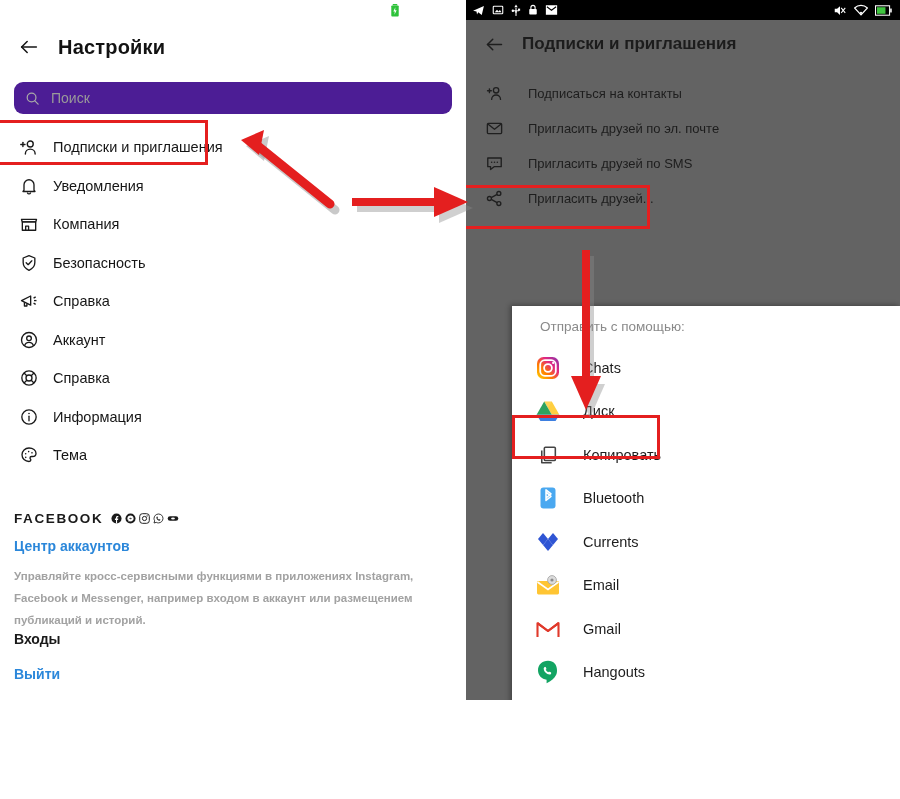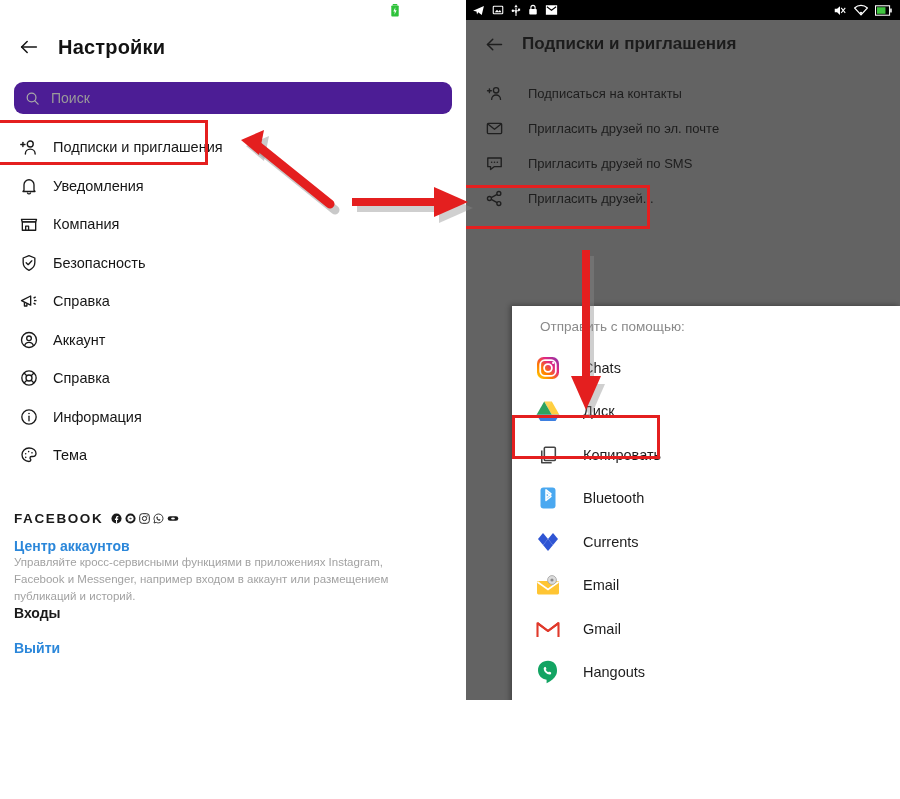--- a/index.html
+++ b/index.html
@@ -23,21 +23,21 @@
   .l-menu{position:absolute;left:0;top:128px;width:466px;}
   .l-item{height:38.5px;display:flex;align-items:center;padding-left:17px;box-sizing:border-box;}
   .l-item .ic{width:23px;height:23px;display:flex;align-items:center;justify-content:center;color:#1a1a1a;flex:0 0 23px;}
   .l-item .lb{margin-left:13px;font-size:14.5px;color:#161616;white-space:nowrap;}
 
   .fb-sec{position:absolute;left:14px;top:508px;width:438px;}
   .fb-head{display:flex;align-items:center;height:20px;}
   .fb-word{font-size:13.5px;font-weight:bold;letter-spacing:1.6px;color:#1a1a1a;}
   .fb-icons{display:flex;align-items:center;margin-left:8px;gap:3px;}
   .fb-link{margin-top:10px;font-size:14px;color:#2b87da;font-weight:bold;}
-  .fb-desc{margin-top:0;font-size:11.5px;line-height:17px;color:#a2a2a2;width:420px;}
+  .fb-desc{margin-top:11px;font-size:11.5px;line-height:22px;color:#a2a2a2;width:420px;font-weight:bold;}
   .fb-sub{font-size:14px;font-weight:bold;color:#1a1a1a;}
   .fb-link2{margin-top:17px;font-size:14px;color:#2b87da;font-weight:bold;}
   .fb-link3{margin-top:19px;font-size:14px;color:#2b87da;font-weight:bold;}
 
   .l-tabbar{position:absolute;left:0;top:727px;width:466px;height:42px;background:#fff;border-top:1px solid #efefef;display:flex;align-items:center;}
   .l-tab{flex:1;display:flex;align-items:center;justify-content:center;position:relative;height:42px;color:#0d0d0d;}
   .dotred{position:absolute;bottom:7px;left:50%;transform:translateX(-50%);width:3px;height:3px;border-radius:50%;background:#ed4956;}
 
   .l-navbar{position:absolute;left:0;top:769px;width:466px;height:30px;background:#000;display:flex;align-items:center;}
   .nv{flex:1;display:flex;align-items:center;justify-content:center;}

